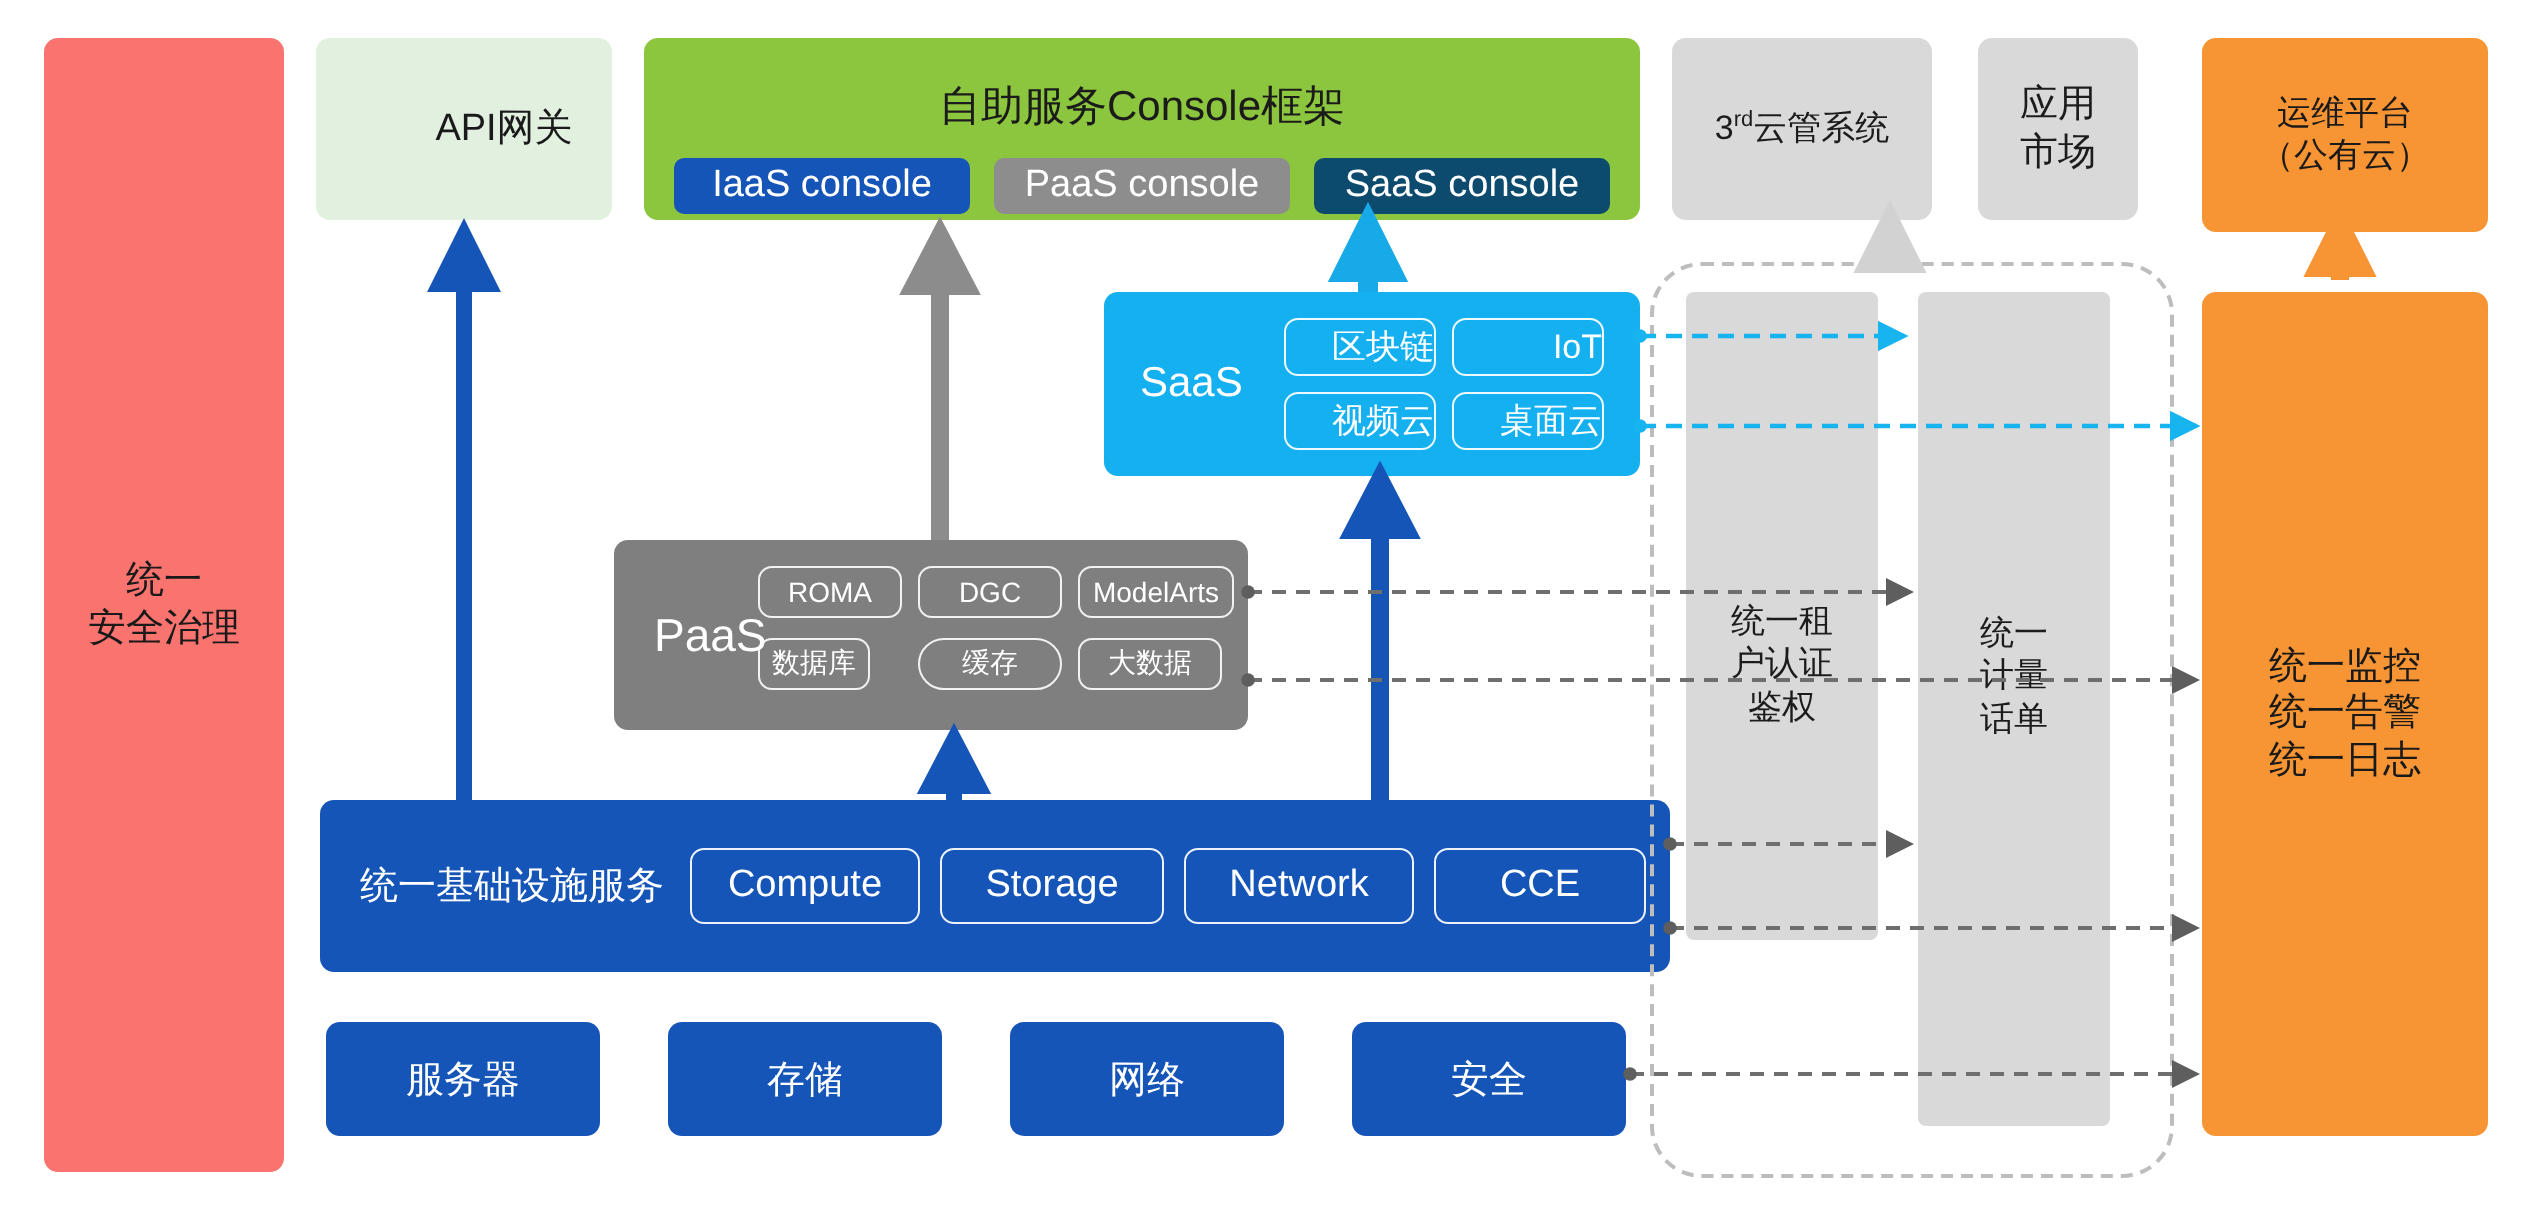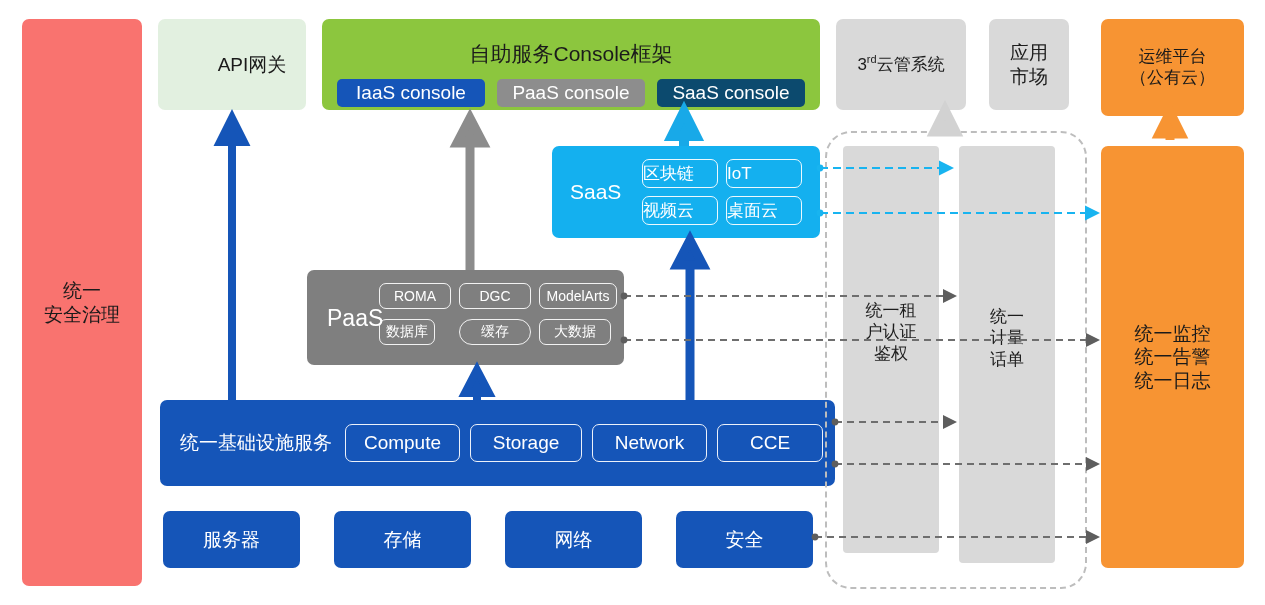--- a/index.html
+++ b/index.html
@@ -26,21 +26,21 @@
   .greybox.small{font-size:19px;}
   sup{font-size:11px;vertical-align:super;}
 
   
   .orangebox{background:#f79433;border-radius:7px;color:#1a1a1a;font-size:17px;}
   .orangepanel{background:#f79433;border-radius:7px;color:#1a1a1a;font-size:19px;}
 
   
   .saas{position:absolute;background:#14b0ef;border-radius:7px;box-sizing:border-box;}
   .saas-label{position:absolute;left:18px;top:50%;transform:translateY(-50%);color:#fff;font-size:21px;}
-  .subchip{position:absolute;box-sizing:border-box;border:1.6px solid rgba(255,255,255,.92);border-radius:7px;display:flex;align-items:center;justify-content:flex-start;color:#fff;font-size:17px;}
+  .subchip{position:absolute;box-sizing:border-box;border:1.6px solid rgba(255,255,255,.92);border-radius:7px;display:flex;align-items:center;justify-content:flex-end;color:#fff;font-size:17px;}
 
   
   .paas{position:absolute;background:#7f7f7f;border-radius:7px;box-sizing:border-box;}
   .paas-label{position:absolute;left:20px;top:50%;transform:translateY(-50%);color:#fff;font-size:23px;}
   .pchip{position:absolute;box-sizing:border-box;border:1.6px solid rgba(255,255,255,.9);border-radius:7px;display:flex;align-items:center;justify-content:center;color:#fff;font-size:14px;}
 
   
   .infra{position:absolute;background:#1555b8;border-radius:7px;box-sizing:border-box;}
   .infra-label{position:absolute;left:20px;top:50%;transform:translateY(-50%);color:#fff;font-size:19px;}
   .ichip{position:absolute;box-sizing:border-box;border:1.6px solid rgba(255,255,255,.92);border-radius:7px;display:flex;align-items:center;justify-content:center;color:#fff;font-size:19px;}
@@ -155,21 +155,21 @@
   </div>
   <div class="bluebox" style="left:505px;top:511px;width:137px;height:57px;">
     <span>网络</span>
   </div>
   <div class="bluebox" style="left:676px;top:511px;width:137px;height:57px;">
     <span>安全</span>
   </div>
 
   <div class="dashed-region" style="left:825px;top:131px;width:262px;height:458px;"></div>
 
-  <div class="graycol" style="left:843px;top:146px;width:96px;height:407px;">
+  <div class="graycol" style="left:843px;top:146px;width:96px;height:324px;">
     <div class="graycol-label ml" style="top:154px;">统一租<br>户认证<br>鉴权</div>
   </div>
 
   <div class="graycol" style="left:959px;top:146px;width:96px;height:417px;">
     <div class="graycol-label ml" style="top:160px;">统一<br>计量<br>话单</div>
   </div>
 
   <div class="box orangepanel ml" style="left:1101px;top:146px;width:143px;height:422px;">
     <span>统一监控<br>统一告警<br>统一日志</span>
   </div>

